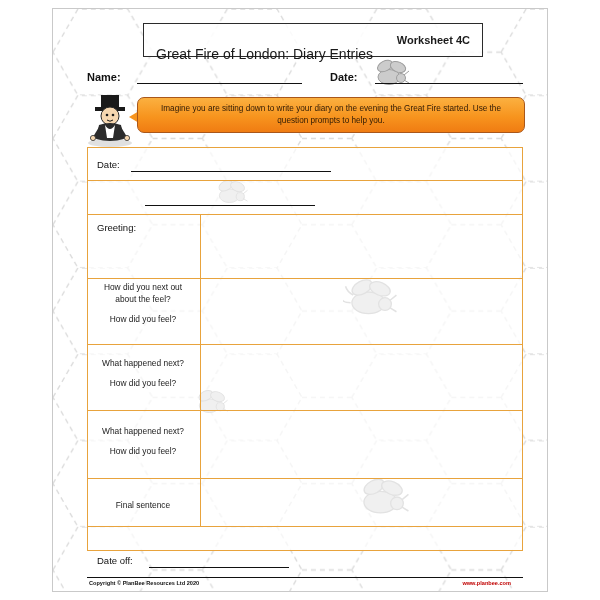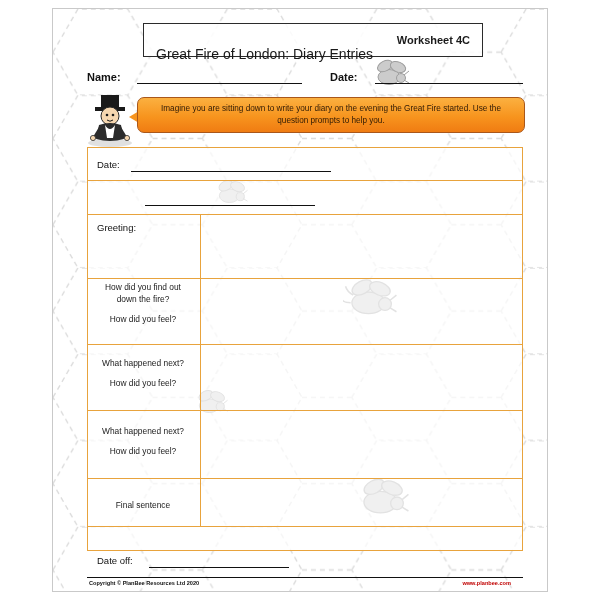--- a/index.html
+++ b/index.html
@@ -339,22 +339,22 @@
       </div>
 
       <div class="field-label" style="left:32px;top:140px;">Date:</div>
       <div class="field-rule" style="left:66px;top:152px;width:200px;"></div>
 
       <div class="field-label" style="left:32px;top:174px;margin-top:29px;">Greeting:</div>
       <div class="field-rule" style="left:80px;top:186px;width:170px;"></div>
 
 
       <div class="row-label" style="left:30px;top:262px;width:96px;">
-        <div>How did you find out</div>
-        <div>down the fire?</div>
+        <div>How did you next out</div>
+        <div>about the feel?</div>
         <div style="height:8px;"></div>
         <div>How did you feel?</div>
       </div>
 
       <div class="row-label" style="left:28px;top:338px;width:100px;">
         <div>What happened next?</div>
         <div style="height:8px;"></div>
         <div>How did you feel?</div>
       </div>
 

